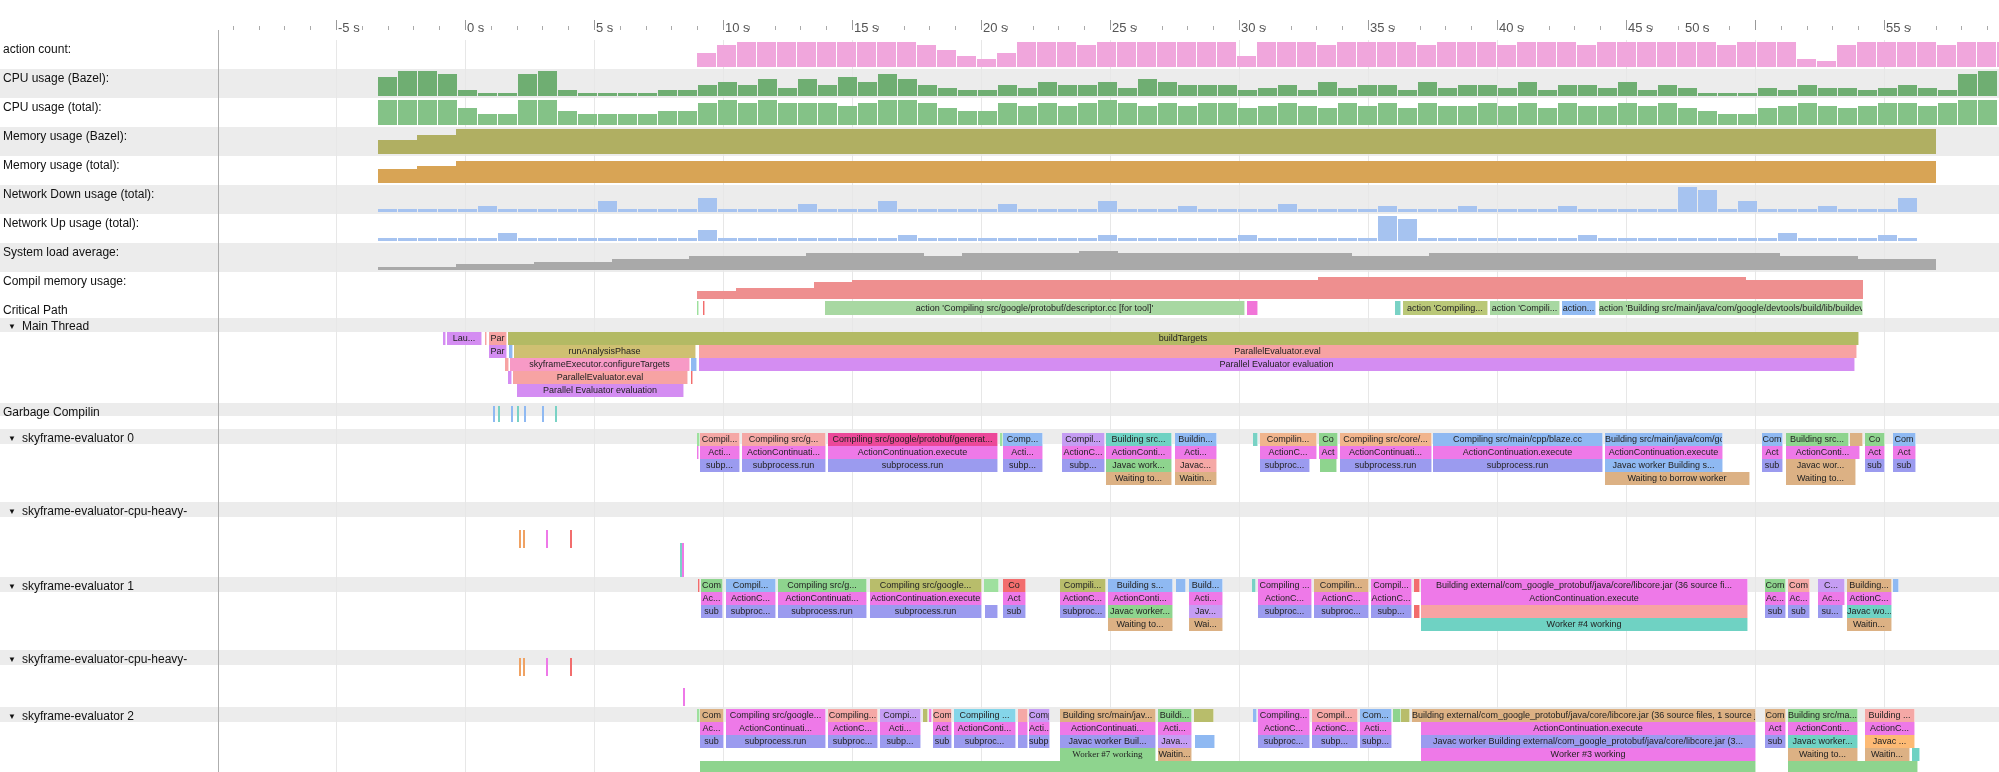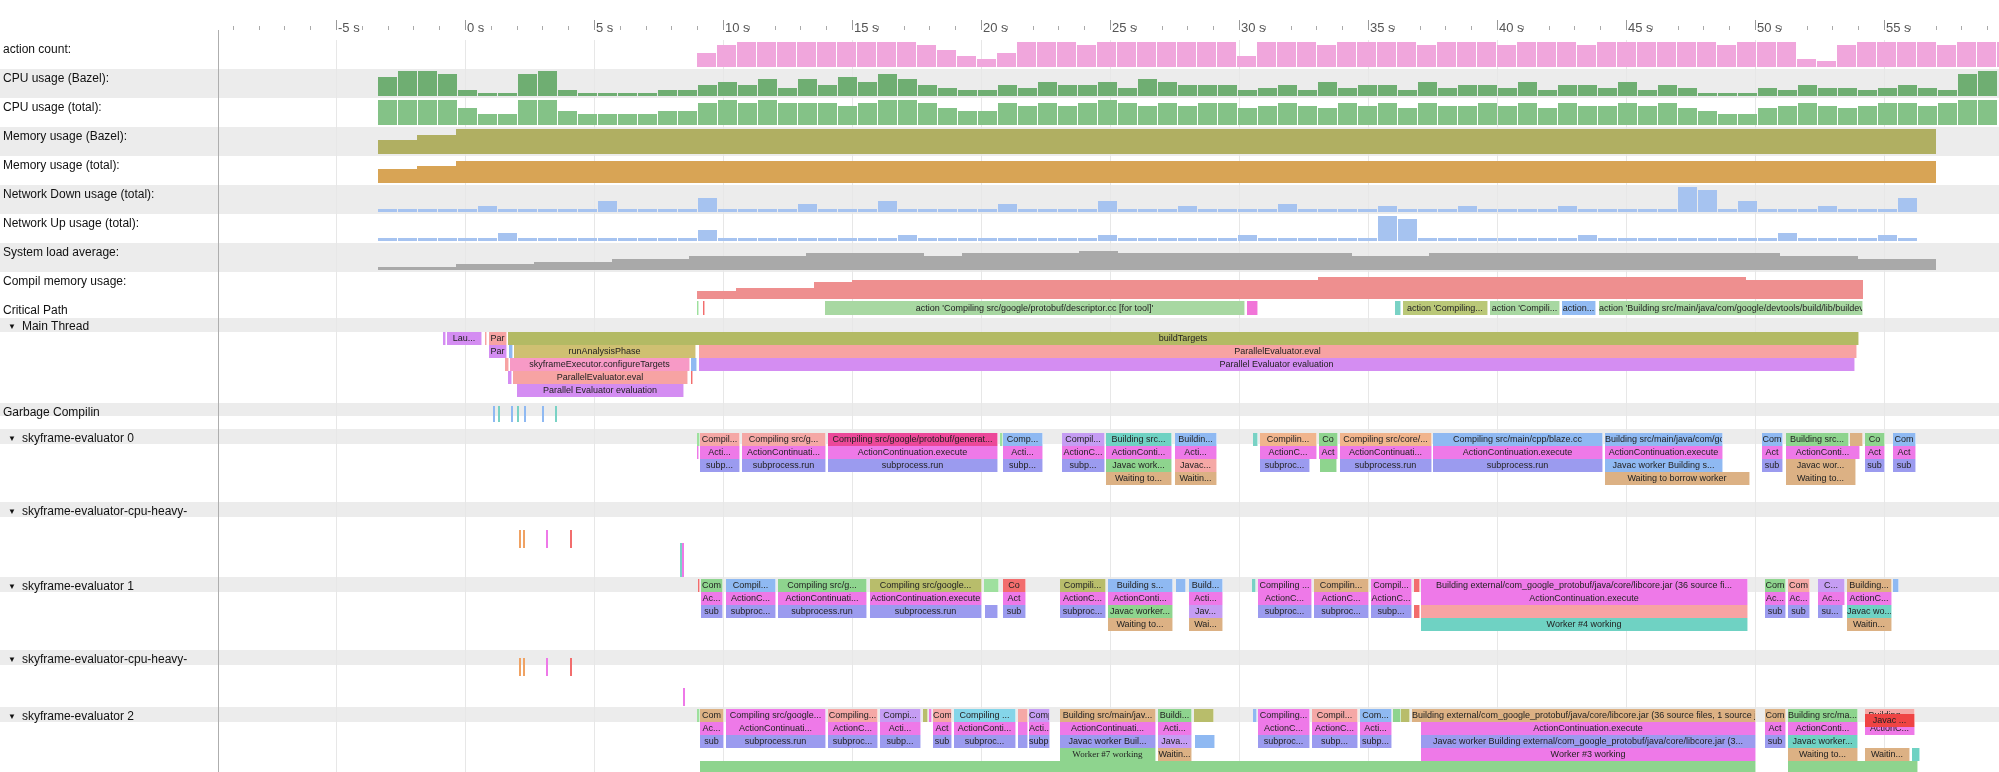--- a/index.html
+++ b/index.html
@@ -103,21 +103,21 @@
       <div class="rtickm" style="left: 1330.6px;"></div>
       <div class="rtickm" style="left: 1356.4px;"></div>
       <div class="rtickm" style="left: 1382.2px;"></div>
       <div class="rtickM" style="left: 1408px;"></div>
       <div class="rlabel" style="left: 1410px;">45 s</div>
       <div class="rtickm" style="left: 1433.8px;"></div>
       <div class="rtickm" style="left: 1459.6px;"></div>
       <div class="rtickm" style="left: 1485.4px;"></div>
       <div class="rtickm" style="left: 1511.2px;"></div>
       <div class="rtickM" style="left: 1537px;"></div>
-      <div class="rlabel" style="left: 1539px;">50 s</div>
+      <div class="rlabel" style="left: 1467px;">50 s</div>
       <div class="rtickm" style="left: 1562.8px;"></div>
       <div class="rtickm" style="left: 1588.6px;"></div>
       <div class="rtickm" style="left: 1614.4px;"></div>
       <div class="rtickm" style="left: 1640.2px;"></div>
       <div class="rtickM" style="left: 1666px;"></div>
       <div class="rlabel" style="left: 1668px;">55 s</div>
       <div class="rtickm" style="left: 1691.8px;"></div>
       <div class="rtickm" style="left: 1717.6px;"></div>
       <div class="rtickm" style="left: 1743.4px;"></div>
       <div class="rtickm" style="left: 1769.2px;"></div>
@@ -909,21 +909,21 @@
       <div class="box" style="left: 1029px; top: 735px; width: 21px; height: 13px; line-height: 13px; background: rgb(155, 155, 239);">subp...</div>
       <div class="box" style="left: 1060px; top: 735px; width: 96px; height: 13px; line-height: 13px; background: rgb(155, 155, 239);">Javac worker Buil...</div>
       <div class="box" style="left: 1158px; top: 735px; width: 34px; height: 13px; line-height: 13px; background: rgb(197, 157, 243);">Java...</div>
       <div class="box" style="left: 1195px; top: 735px; width: 20px; height: 13px; line-height: 13px; background: rgb(143, 185, 242);"></div>
       <div class="box" style="left: 1258px; top: 735px; width: 52px; height: 13px; line-height: 13px; background: rgb(155, 155, 239);">subproc...</div>
       <div class="box" style="left: 1312px; top: 735px; width: 46px; height: 13px; line-height: 13px; background: rgb(155, 155, 239);">subp...</div>
       <div class="box" style="left: 1360px; top: 735px; width: 32px; height: 13px; line-height: 13px; background: rgb(155, 155, 239);">subp...</div>
       <div class="box" style="left: 1421px; top: 735px; width: 335px; height: 13px; line-height: 13px; background: rgb(155, 155, 239);">Javac worker Building external/com_google_protobuf/java/core/libcore.jar (3...</div>
       <div class="box" style="left: 1765px; top: 735px; width: 21px; height: 13px; line-height: 13px; background: rgb(155, 155, 239);">sub</div>
       <div class="box" style="left: 1788px; top: 735px; width: 70px; height: 13px; line-height: 13px; background: rgb(111, 210, 195);">Javac worker...</div>
-      <div class="box" style="left: 1865px; top: 714px; width: 50px; height: 13px; line-height: 13px; background: #ef4444;">Javac ...</div>
+      <div class="box" style="left: 1865px; top: 735px; width: 50px; height: 13px; line-height: 13px; background: #fdba74;">Javac ...</div>
       <div class="box" style="left: 1060px; top: 748px; width: 96px; height: 13px; line-height: 13px; background: rgb(142, 212, 142); font-family: Liberation Serif, serif;">Worker #7 working</div>
       <div class="box" style="left: 1158px; top: 748px; width: 34px; height: 13px; line-height: 13px; background: rgb(220, 177, 132);">Waitin...</div>
       <div class="box" style="left: 1421px; top: 748px; width: 335px; height: 13px; line-height: 13px; background: rgb(238, 121, 232);">Worker #3 working</div>
       <div class="box" style="left: 1788px; top: 748px; width: 70px; height: 13px; line-height: 13px; background: rgb(220, 177, 132);">Waiting to...</div>
       <div class="box" style="left: 1865px; top: 748px; width: 45px; height: 13px; line-height: 13px; background: rgb(220, 177, 132);">Waitin...</div>
       <div class="box" style="left: 1912px; top: 748px; width: 8px; height: 13px; line-height: 13px; background: rgb(111, 210, 195);"></div>
       <div class="box" style="left: 700px; top: 761px; width: 1056px; height: 13px; line-height: 13px; background: rgb(142, 212, 142);"></div>
       <div class="box" style="left: 1788px; top: 761px; width: 130px; height: 13px; line-height: 13px; background: rgb(142, 212, 142);"></div>
       <div class="rowlabel lab-plain" style="top: 42px;">action count:</div>
       <div class="rowlabel lab-plain" style="top: 71px;">CPU usage (Bazel):</div>

